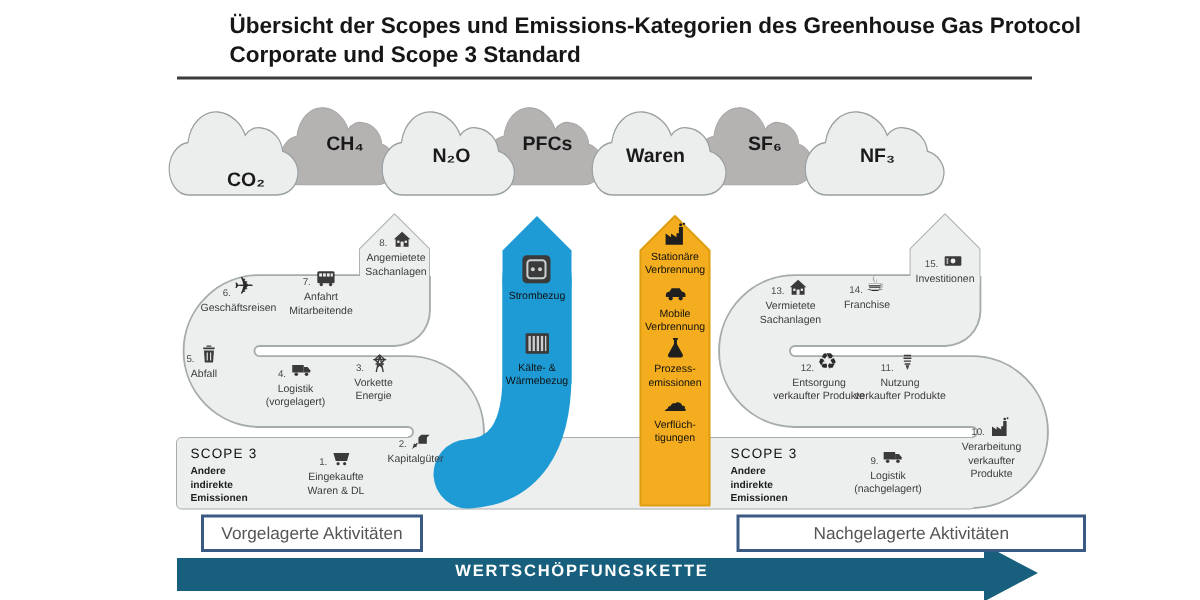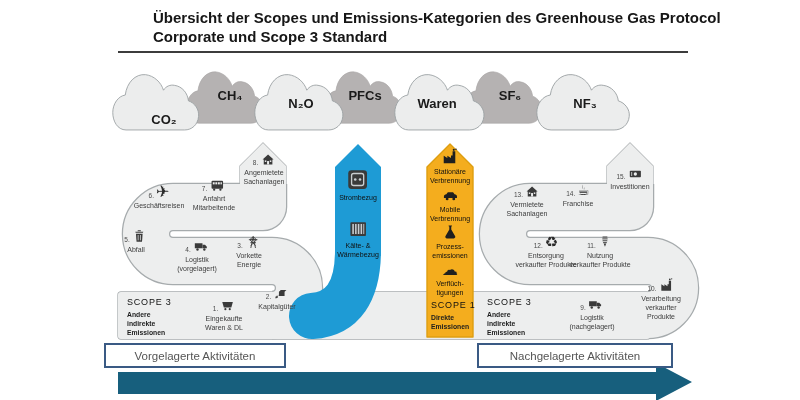--- a/index.html
+++ b/index.html
@@ -364,33 +364,29 @@
     <div class="lbl">Verflüch-
 tigungen</div>
   </div>
 
   <div class="scopelab" style="left:127px;top:297px">
     <div class="h">SCOPE 3</div>
     <div class="s">Andere
 indirekte
 Emissionen</div>
   </div>
-  <div class="scopelab" style="left:431px;top:300px">
-    <div class="h">SCOPE 1</div>
-    <div class="s">Direkte
-Emissionen</div>
-  </div>
   <div class="scopelab" style="left:487px;top:297px">
     <div class="h">SCOPE 3</div>
     <div class="s">Andere
 indirekte
 Emissionen</div>
   </div>
 
-  <div class="seg" style="left:104px;width:182px">
+  <div class="seg" style="left:134px;width:148px">
     <span>Vorgelagerte Aktivitäten</span>
   </div>
-  <div class="seg" style="left:477px;width:196px">
+  <div class="seg" style="left:491px;width:233px">
     <span>Nachgelagerte Aktivitäten</span>
   </div>
 
+  <div class="vclabel">WERTSCHÖPFUNGSKETTE</div>
 
 </div>
 
 </body></html>

